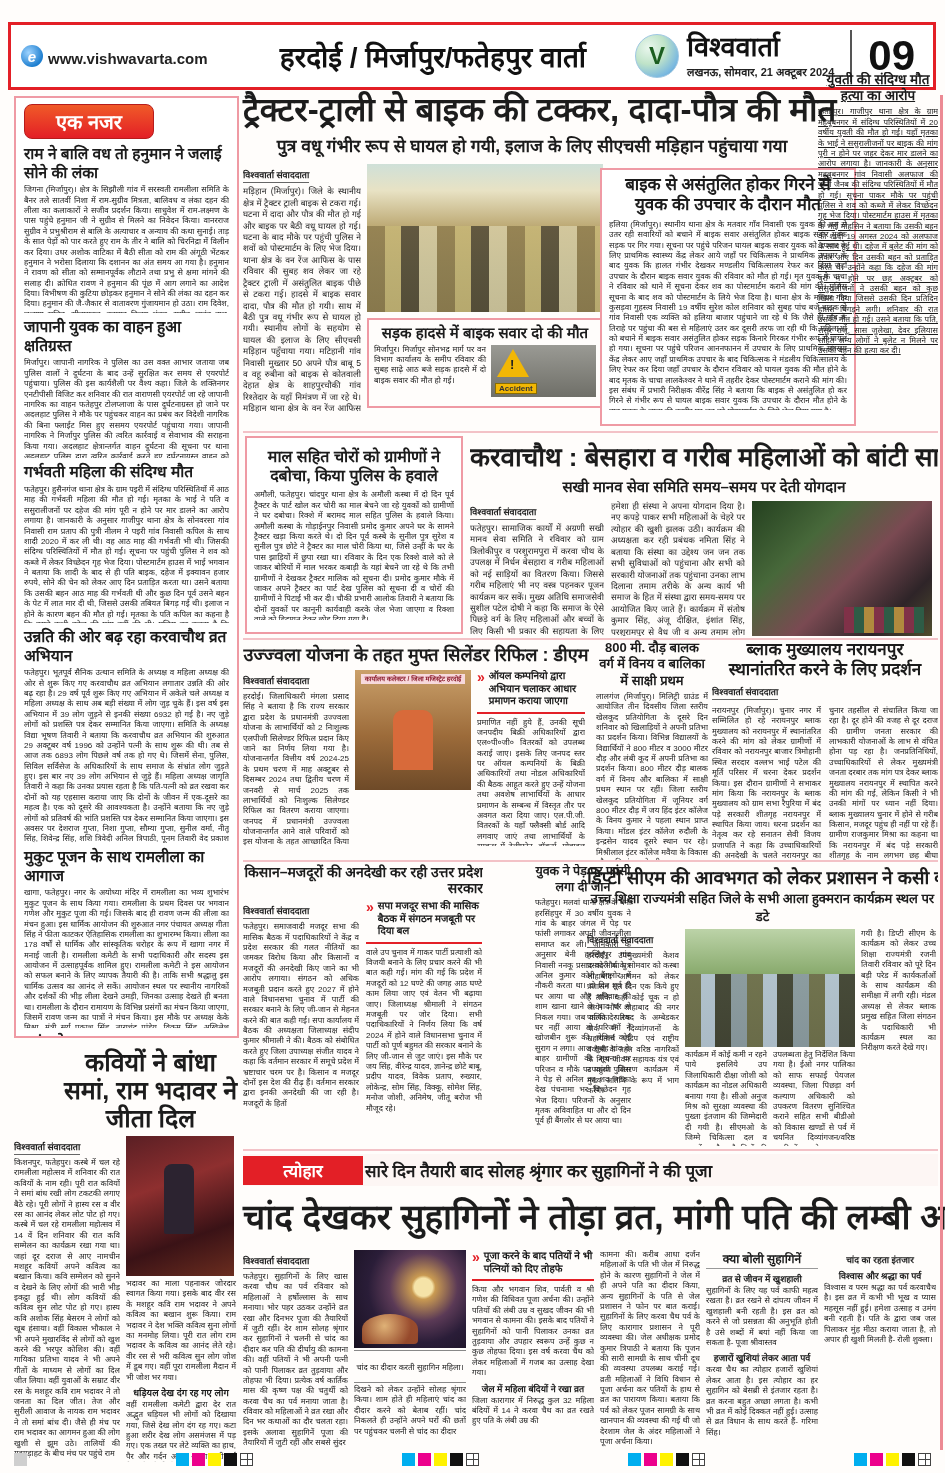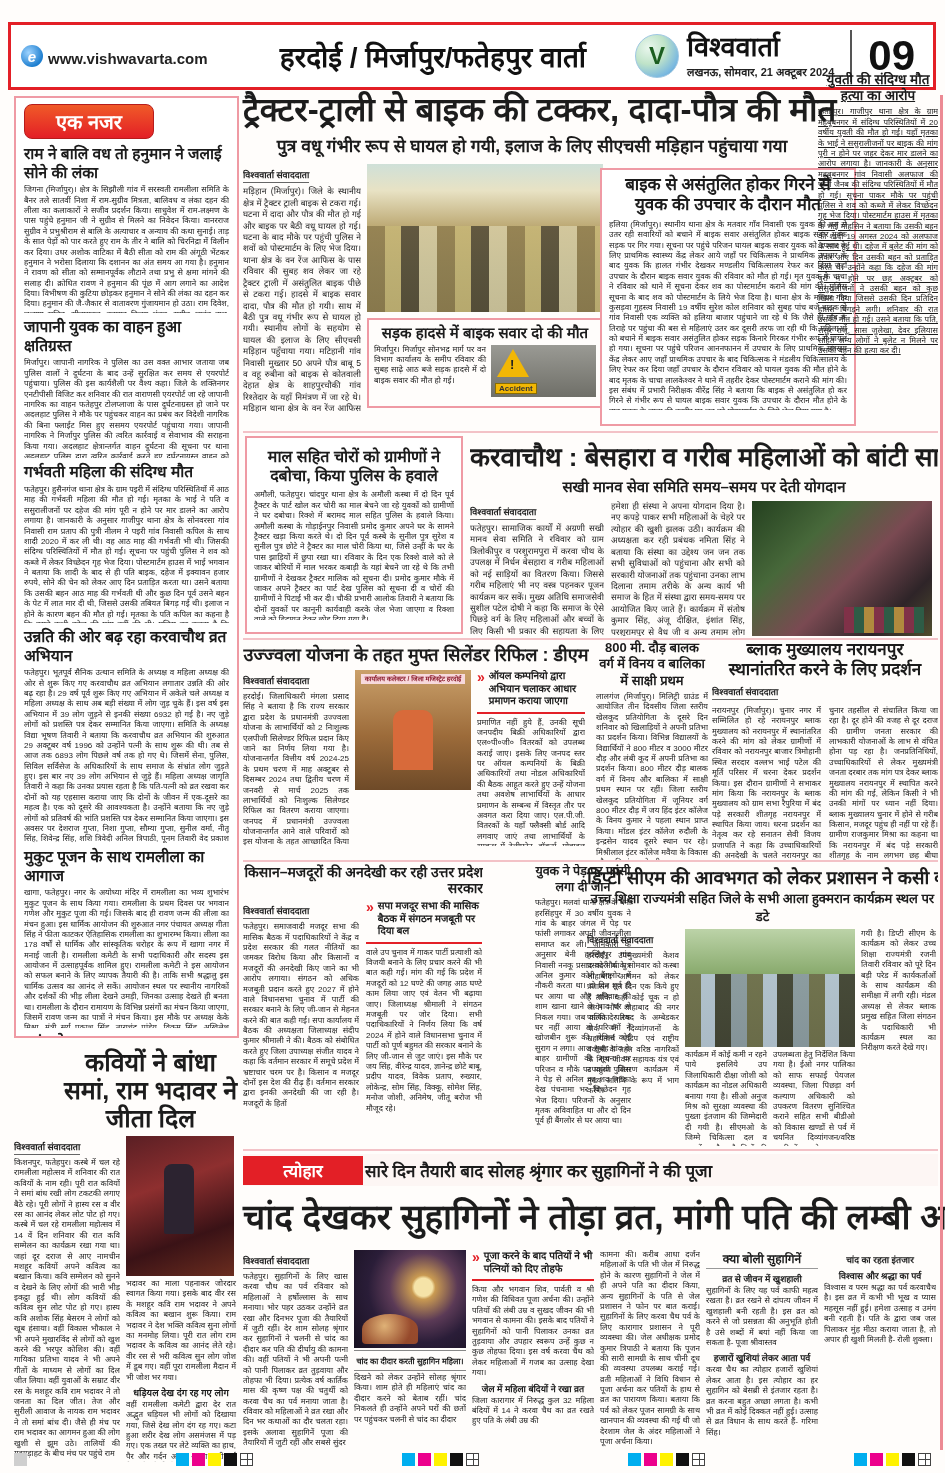--- a/index.html
+++ b/index.html
@@ -128,21 +128,21 @@
   
   .tyo-band { left:243px; top:1154px; width:695px; height:32px; display:flex; align-items:center; background:#fdf6f4; }
   .tyo-label { background:#e31f26; color:#fff; font-size:17px; font-weight:bold; width:120px; text-align:center; padding:3px 16px; }
   .tyo-kicker { font-size:17px; font-weight:bold; padding-left:2px; }
   .tyo-h { left:243px; top:1192px; width:695px; font-size:35px; font-weight:bold; text-align:center; white-space:nowrap; }
   .bot-row { left:243px; top:1250px; width:695px; height:198px; display:flex; gap:6px; overflow:hidden; }
   .bc { overflow:hidden; }
   .bc1 { width:105px; } .bc2 { width:112px; } .bc3 { width:122px; } .bc4 { width:100px; } .bc5 { width:112px; } .bc6 { width:112px; }
   .moon-photo { width:112px; height:98px; background:radial-gradient(circle at 62% 38%, #f5e3a8 0 9px, #c99a52 12px, #5b3a56 34px, #2a1d38 60%, #17101f 100%); position:relative; }
   .moon-photo::after { content:""; position:absolute; left:8px; bottom:4px; width:56px; height:30px; background:radial-gradient(circle at 40% 40%, #f3c27d, #a14e2a 70%); border-radius:50% 50% 4px 4px; opacity:.9; }
-  .caption { font-size:8px; font-weight:bold; text-align:center; border:1px solid #888; border-left:none; border-right:none; padding:4px 0; margin:2px 0; }
+  .caption { font-size:8px; font-weight:normal; text-align:center; border:1px solid #888; border-left:none; border-right:none; padding:10px 0; margin:2px 0; }
   .col-h { font-size:12px; font-weight:bold; text-align:center; border-bottom:1px solid #999; padding-bottom:1px; margin-bottom:2px; }
   .mini-h { font-size:9px; font-weight:bold; text-align:center; margin:3px 0 1px; }
 
   
   .marks { left:0; top:1450px; width:945px; height:18px; display:flex; align-items:center; justify-content:space-between; padding:0 14px; }
   .mark-grp { display:flex; gap:3px; align-items:center; }
   .sq { width:13px; height:13px; display:inline-block; }
   .sq-c { background:#00AEEF; } .sq-m { background:#EC008C; } .sq-y { background:#FFF200; } .sq-k { background:#111111; }
   .sq-reg { width:13px; height:13px; border:1px solid #444; position:relative; background:#fff; }
   .sq-reg::before { content:""; position:absolute; left:50%; top:0; bottom:0; width:1px; background:#444; }

